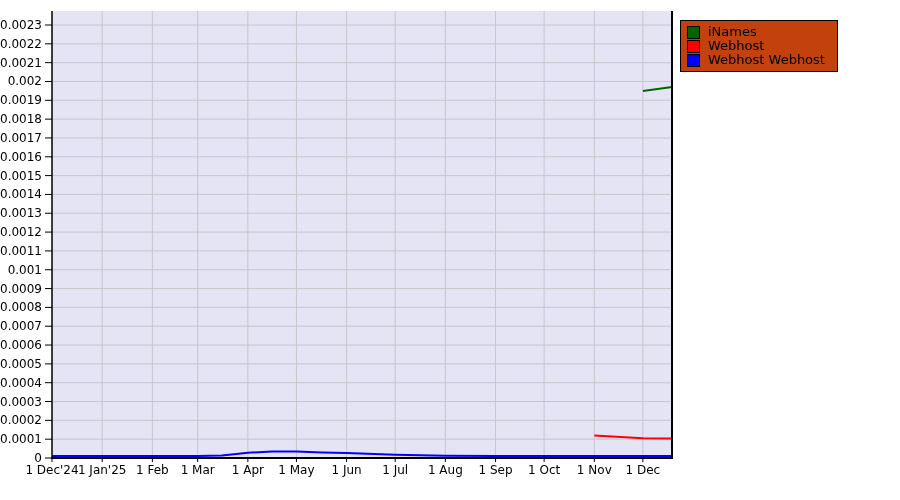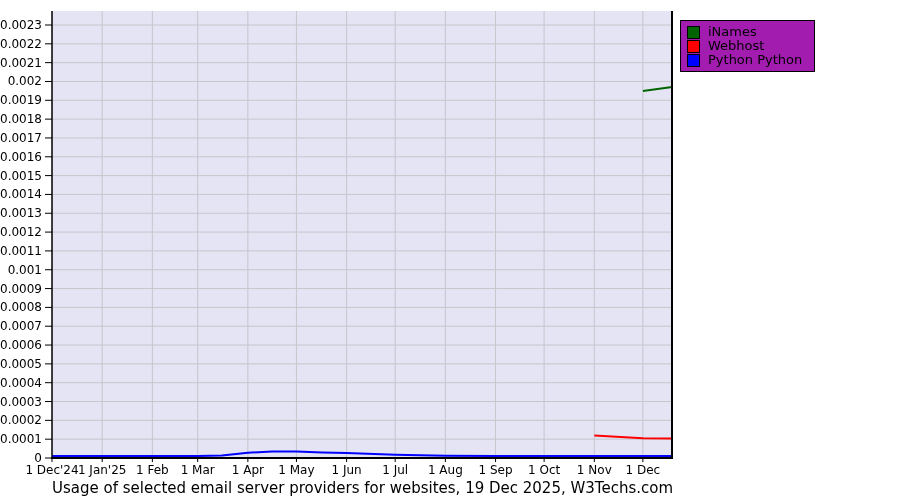--- a/index.html
+++ b/index.html
@@ -1,19 +1,19 @@
 <!DOCTYPE html>
 <html><head>
 <meta charset="utf-8">
 <style>
   html,body{margin:0;padding:0;background:#ffffff;}
   body{width:900px;height:500px;font-family:"DejaVu Sans",sans-serif;}
   .figure{position:relative;width:900px;height:500px;background:#ffffff;overflow:hidden;}
   .figure svg{position:absolute;left:0;top:0;}
-  .legend{position:absolute;left:680px;top:20px;background:#a21caf;border:1px solid #000000;
+  .legend{position:absolute;left:680px;top:20px;background:#c2410c;border:1px solid #000000;
           padding:4px 12px 4px 6px;box-sizing:border-box;text-align:right;}
   .legend-row{display:flex;align-items:center;gap:8px;height:14px;}
   .legend-swatch{width:11px;height:11px;border:1px solid #000000;flex:0 0 auto;}
   .legend-label{font-size:13px;line-height:14px;color:#000000;white-space:nowrap;}
   .chart-title{position:absolute;left:52px;width:620px;top:479px;text-align:center;
                font-size:15px;color:#000000;white-space:nowrap;}
   text{font-family:"DejaVu Sans",sans-serif;font-size:12px;fill:#000000;}
 </style>
 </head>
 <body>
@@ -141,17 +141,16 @@
       <div class="legend-row">
         <span class="legend-swatch" style="background: rgb(0, 100, 0);"></span>
         <span class="legend-label">iNames</span>
       </div>
       <div class="legend-row">
         <span class="legend-swatch" style="background: rgb(255, 0, 0);"></span>
         <span class="legend-label">Webhost</span>
       </div>
       <div class="legend-row">
         <span class="legend-swatch" style="background: rgb(0, 0, 255);"></span>
-        <span class="legend-label">Python Python</span>
+        <span class="legend-label">Webhost Webhost</span>
       </div>
     </div>
-  <div class="chart-title">Usage of selected email server providers for websites, 19 Dec 2025, W3Techs.com</div>
 </div>
 
 </body></html>

